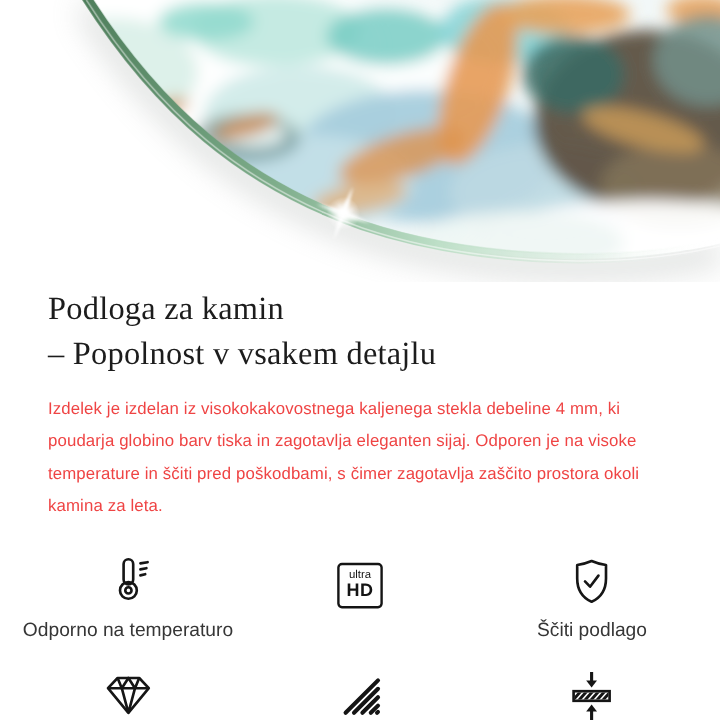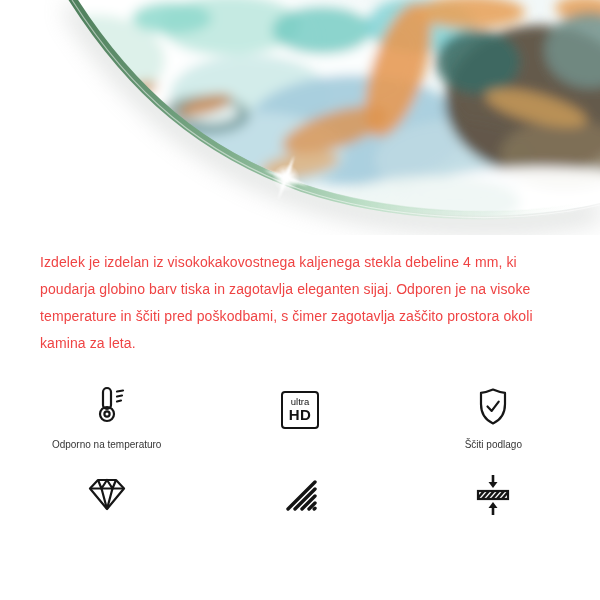--- a/index.html
+++ b/index.html
@@ -20,21 +20,21 @@
   .desc{
     margin:14px 0 0;max-width:524px;
     font-size:14px;line-height:27px;color:#ef4444;letter-spacing:.1px;
   }
   .features{
     margin-top:24px;padding:0 10px;
     display:grid;grid-template-columns:repeat(3,1fr);row-gap:18px;
   }
   .feature{text-align:center;}
   .icon-wrap{height:48px;display:flex;align-items:flex-end;justify-content:center;}
-  .feature-label{margin-top:10px;font-size:10px;color:#363636;}
+  .feature-label{margin-top:10px;font-size:16px;color:#363636;}
   .uhd{
     display:inline-flex;flex-direction:column;align-items:center;justify-content:center;
     width:38px;height:38px;border:2.5px solid #141414;border-radius:4px;
     color:#141414;box-sizing:border-box;
   }
   .uhd .t{font-size:9.5px;font-weight:400;line-height:1;}
   .uhd .b{font-size:15px;font-weight:800;line-height:1.1;letter-spacing:.3px;}
   .ic{stroke:#161616;fill:none;stroke-width:2.2;}
 </style>
 </head>
@@ -113,20 +113,24 @@
   </g>
 
   <g transform="translate(286,178) rotate(20)">
     <circle r="14" fill="url(#glow)"></circle>
     <path d="M0 -24 L2.6 -2.6 L24 0 L2.6 2.6 L0 24 L-2.6 2.6 L-24 0 L-2.6 -2.6 Z" fill="#ffffff" opacity="0.95" filter="url(#blurS)"></path>
     <path d="M0 -10 L1.4 -1.4 L10 0 L1.4 1.4 L0 10 L-1.4 1.4 L-10 0 L-1.4 -1.4 Z" fill="#ffffff" transform="rotate(45)" opacity="0.85" filter="url(#blurS)"></path>
   </g>
 </svg>
 
 <div class="content">
+  <h1 class="title">
+    <span class="line">Podloga za kamin</span>
+    <span class="line">– Popolnost v vsakem detajlu</span>
+  </h1>
   <p class="desc">Izdelek je izdelan iz visokokakovostnega kaljenega stekla debeline 4 mm, ki poudarja globino barv tiska in zagotavlja eleganten sijaj. Odporen je na visoke temperature in ščiti pred poškodbami, s čimer zagotavlja zaščito prostora okoli kamina za leta.</p>
 </div>
 
 <div class="features">
 
   <div class="feature">
     <div class="icon-wrap">
       <svg width="46" height="46" viewBox="0 0 46 46">
         <rect class="ic" x="19" y="5" width="8" height="21" rx="4"></rect>
         <circle class="ic" cx="23" cy="31" r="7"></circle>

